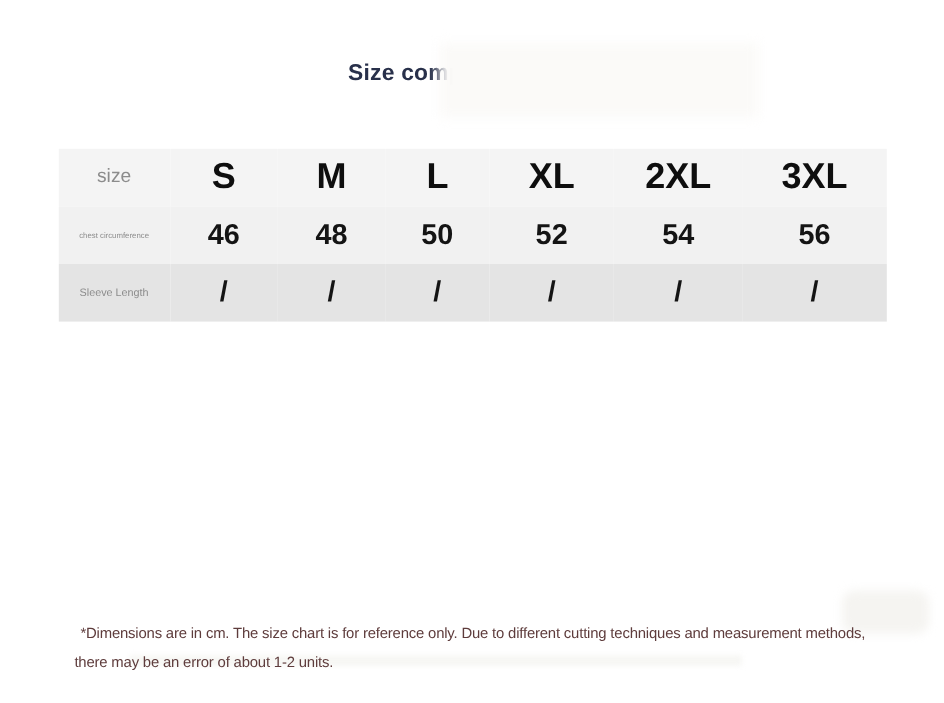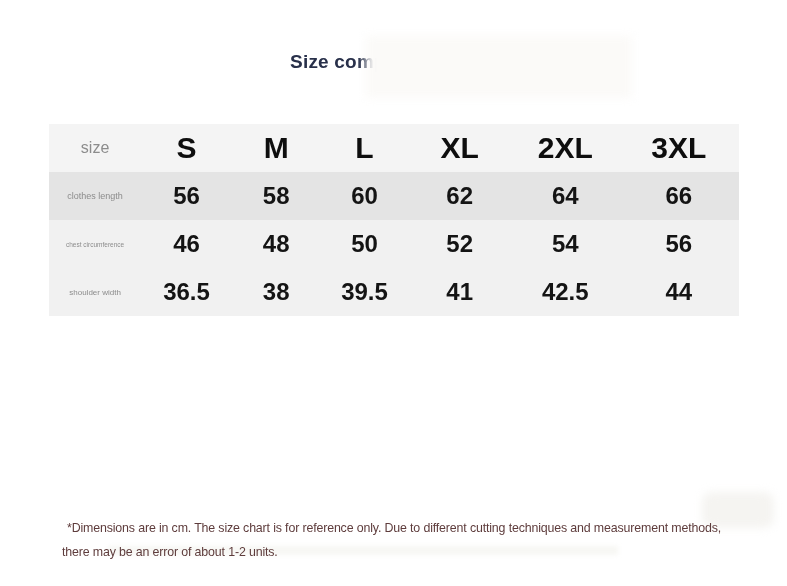--- a/index.html
+++ b/index.html
@@ -74,44 +74,35 @@
       <th class="label-cell lbl-lg">size</th>
       <th class="col-head">S</th>
       <th class="col-head">M</th>
       <th class="col-head">L</th>
       <th class="col-head">XL</th>
       <th class="col-head">2XL</th>
       <th class="col-head">3XL</th>
     </tr>
   </thead>
   <tbody>
-    <tr class="row-dark">
-      <td class="label-cell lbl-sm">clothes length</td>
-      <td class="val">56</td>
-      <td class="val">58</td>
-      <td class="val">60</td>
-      <td class="val">62</td>
-      <td class="val">64</td>
-      <td class="val">66</td>
-    </tr>
     <tr class="row-light">
       <td class="label-cell lbl-xxs">chest circumference</td>
       <td class="val">46</td>
       <td class="val">48</td>
       <td class="val">50</td>
       <td class="val">52</td>
       <td class="val">54</td>
       <td class="val">56</td>
     </tr>
-    <tr class="row-light">
-      <td class="label-cell lbl-xs">shoulder width</td>
-      <td class="val">36.5</td>
-      <td class="val">38</td>
-      <td class="val">39.5</td>
-      <td class="val">41</td>
-      <td class="val">42.5</td>
-      <td class="val">44</td>
+    <tr class="row-dark">
+      <td class="label-cell lbl-sm">Sleeve Length</td>
+      <td class="val">/</td>
+      <td class="val">/</td>
+      <td class="val">/</td>
+      <td class="val">/</td>
+      <td class="val">/</td>
+      <td class="val">/</td>
     </tr>
   </tbody>
 </table>
 
 <p class="footnote fn-1">*Dimensions are in cm. The size chart is for reference only. Due to different cutting techniques and measurement methods,</p>
 <p class="footnote fn-2">there may be an error of about 1-2 units.</p>
 
 </body></html>

